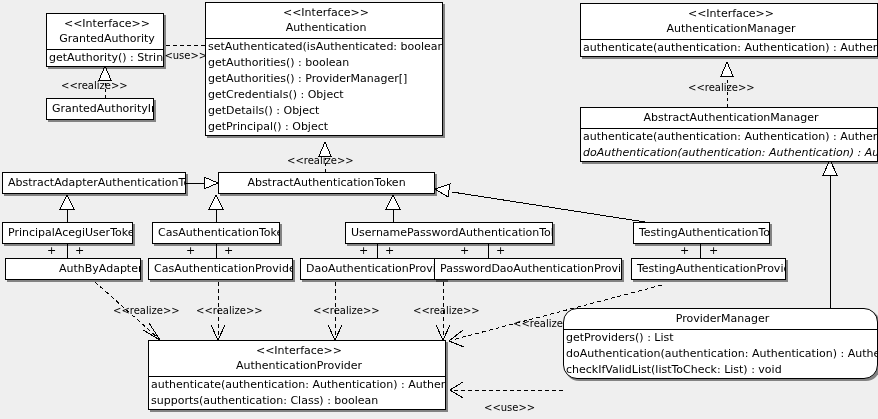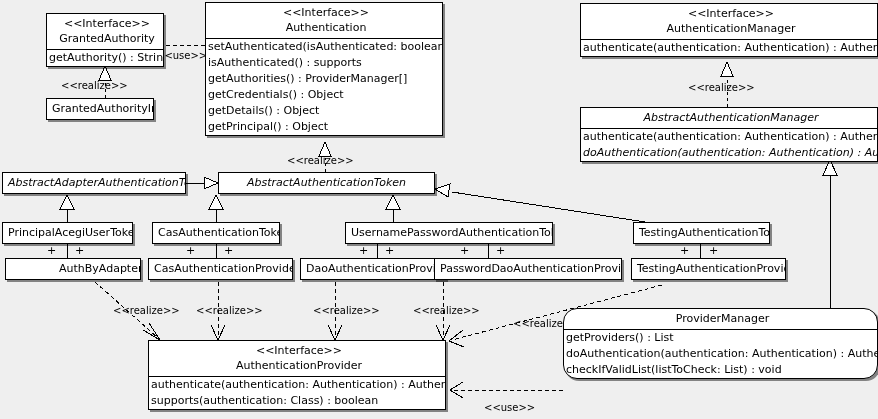--- a/index.html
+++ b/index.html
@@ -39,21 +39,21 @@
     color: #000;
     text-align: center;
   }
   .uml-name {
     display: block;
     font-size: 11px;
     line-height: 15px;
     color: #000;
     text-align: center;
   }
-  .uml-name.italic { font-style: italic; }
+  .uml-name.italic { }
   .compartment-sep {
     border-top: 1px solid #000;
   }
   .uml-members {
     padding: 0;
   }
   .uml-member {
     display: block;
     font-size: 11px;
     line-height: 16px;
@@ -180,21 +180,21 @@
     </div>
   </div>
 
   <div class="uml-box" style="left:205px; top:2px; width:238px;">
     <div class="uml-header">
       <span class="uml-stereo">&lt;&lt;Interface&gt;&gt;</span>
       <span class="uml-name">Authentication</span>
     </div>
     <div class="uml-members compartment-sep">
       <span class="uml-member">setAuthenticated(isAuthenticated: boolean) : void</span>
-      <span class="uml-member">isAuthenticated() : supports</span>
+      <span class="uml-member">getAuthorities() : boolean</span>
       <span class="uml-member">getAuthorities() : ProviderManager[]</span>
       <span class="uml-member">getCredentials() : Object</span>
       <span class="uml-member">getDetails() : Object</span>
       <span class="uml-member">getPrincipal() : Object</span>
     </div>
   </div>
 
   <div class="uml-box" style="left:580px; top:3px; width:298px;">
     <div class="uml-header">
       <span class="uml-stereo">&lt;&lt;Interface&gt;&gt;</span>

